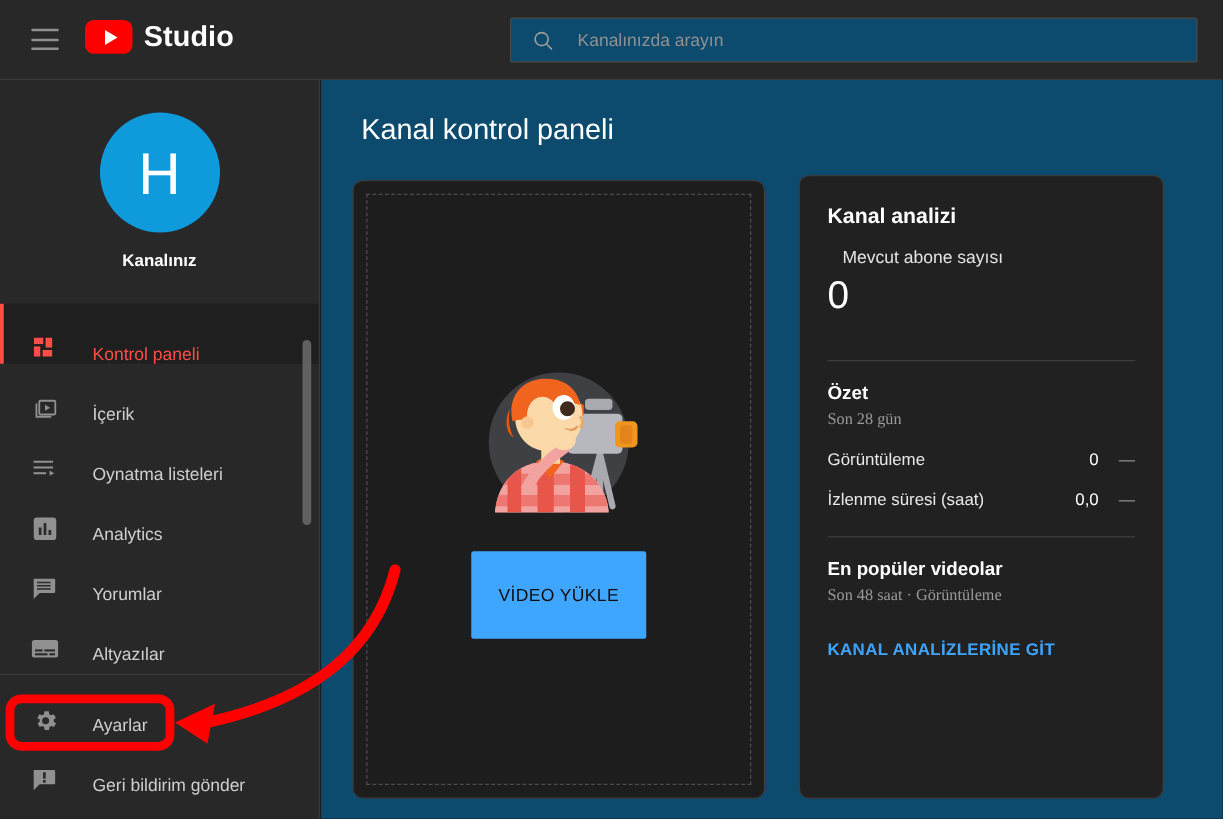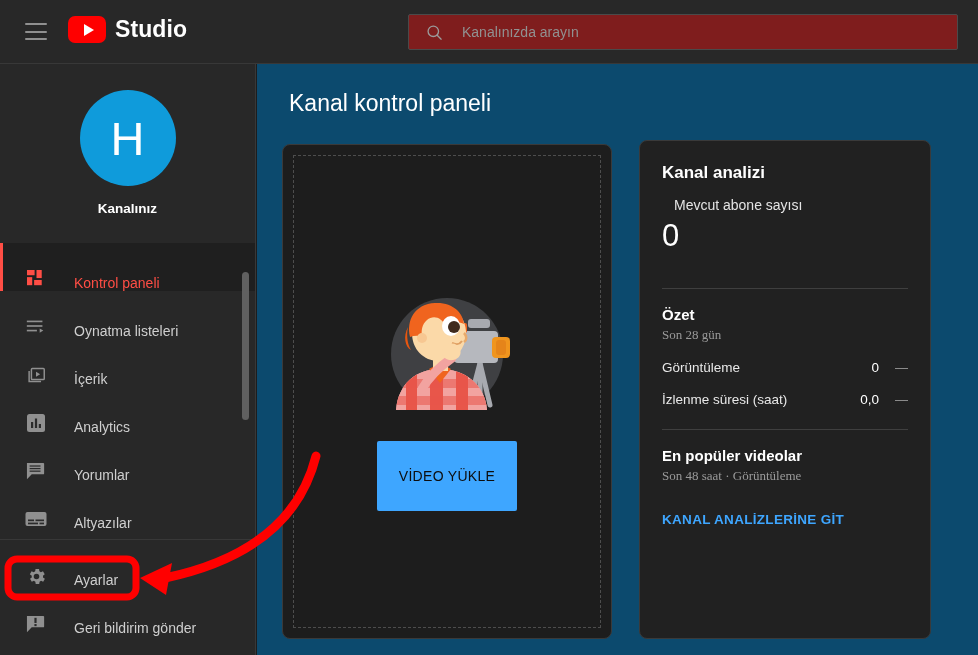--- a/index.html
+++ b/index.html
@@ -42,21 +42,21 @@
     border-bottom: 6px solid transparent;
     margin-left: 3px;
   }
   .brand-text {
     color: #ffffff; font-size: 23px; font-weight: 700; letter-spacing: .1px;
   }
   .searchbox {
     position: absolute; left: 408px; top: 14px;
     width: 550px; height: 36px;
     border: 1px solid #4a4a4a; border-radius: 2px;
-    background: #7f1d1d;
+    background: #0c4a6e;
     display: flex; align-items: center;
   }
   .search-icon { margin-left: 16px; display: block; }
   .search-input {
     flex: 1; background: transparent; border: none; outline: none;
     color: #dddddd; font-size: 14px; font-family: "Liberation Sans", sans-serif;
     margin-left: 18px; padding-right: 12px;
   }
   .search-input::placeholder { color: #919191; }
 
@@ -220,39 +220,39 @@
             <rect x="10" y="0" width="5.5" height="8.5" fill="#ff4e45"></rect>
             <rect x="0" y="7.5" width="5.5" height="8.5" fill="#ff4e45"></rect>
             <rect x="7.5" y="10.5" width="8" height="5.5" fill="#ff4e45"></rect>
           </svg>
         </span>
         <span class="lbl">Kontrol paneli</span>
       </div>
 
       <div class="nav-item">
         <span class="ico">
+          <svg width="22" height="22" viewBox="0 0 24 24" fill="none" stroke="#909090" stroke-width="1.6">
+            <rect x="7" y="5" width="14" height="12" rx="1"></rect>
+            <path d="M4.5 7.5v11.5h13"></path>
+            <path d="M12 8.4l4.5 2.7-4.5 2.7z" fill="#909090" stroke="none"></path>
+          </svg>
+        </span>
+        <span class="lbl">İçerik</span>
+      </div>
+
+      <div class="nav-item">
+        <span class="ico">
           <svg width="22" height="22" viewBox="0 0 24 24">
             <rect x="2" y="5" width="17" height="1.8" fill="#909090"></rect>
             <rect x="2" y="10" width="17" height="1.8" fill="#909090"></rect>
             <rect x="2" y="15" width="11" height="1.8" fill="#909090"></rect>
             <path d="M16 13.6l4 2.3-4 2.3z" fill="#909090"></path>
           </svg>
         </span>
         <span class="lbl">Oynatma listeleri</span>
-      </div>
-
-      <div class="nav-item">
-        <span class="ico">
-          <svg width="22" height="22" viewBox="0 0 24 24" fill="none" stroke="#909090" stroke-width="1.6">
-            <rect x="7" y="5" width="14" height="12" rx="1"></rect>
-            <path d="M4.5 7.5v11.5h13"></path>
-            <path d="M12 8.4l4.5 2.7-4.5 2.7z" fill="#909090" stroke="none"></path>
-          </svg>
-        </span>
-        <span class="lbl">İçerik</span>
       </div>
 
       <div class="nav-item">
         <span class="ico">
           <svg width="20" height="20" viewBox="0 0 20 20">
             <rect x="1" y="1" width="18" height="18" rx="2.5" fill="#909090"></rect>
             <rect x="5" y="9" width="2.2" height="6" fill="#2b2b2b"></rect>
             <rect x="8.9" y="5.5" width="2.2" height="9.5" fill="#2b2b2b"></rect>
             <rect x="12.8" y="11" width="2.2" height="4" fill="#2b2b2b"></rect>
           </svg>

